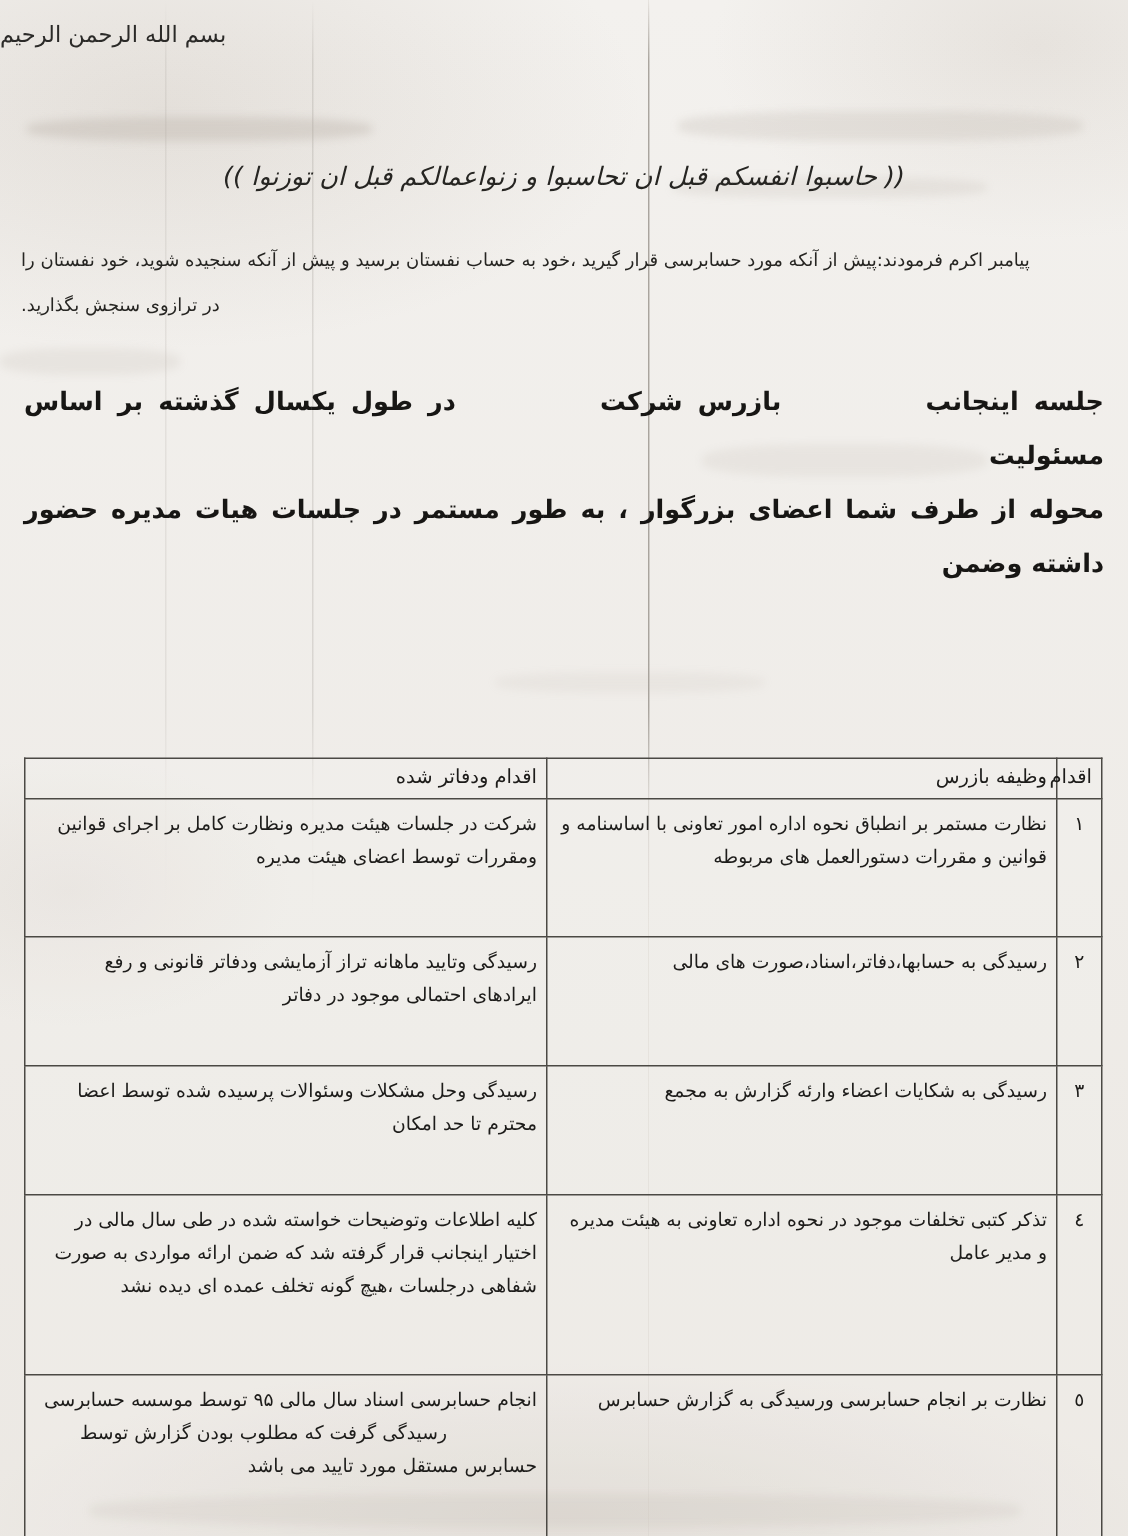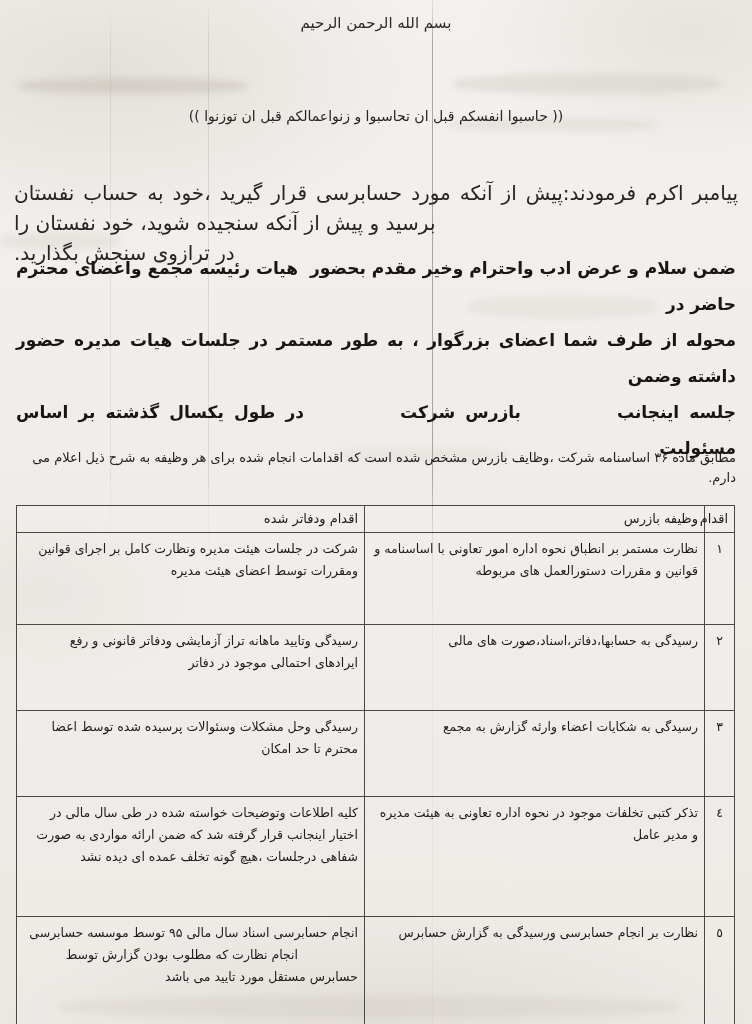--- a/index.html
+++ b/index.html
@@ -54,42 +54,43 @@
     filter: blur(3px);
     border-radius: 40%;
   }
 
   
   .basmala {
     position: absolute;
     top: 14px;
     right: 0;
     left: 0;
-    text-align: center;
+    text-align: left;
     font-family: "DejaVu Sans", "Liberation Sans", sans-serif;
     font-size: 15px;
     color: #2b2a28;
     letter-spacing: .3px;
   }
   .hadith-ar {
     position: absolute;
     top: 108px;
     right: 0;
     left: 0;
     text-align: center;
-    font-size: 14px;
+    font-size: 17px;
     color: #262522;
     letter-spacing: .2px;
+    font-style: italic;
   }
   .hadith-fa {
     position: absolute;
-    top: 178px;
+    top: 158px;
     right: 14px;
     left: 14px;
-    font-size: 20px;
+    font-size: 12px;
     line-height: 30px;
     color: #262522;
     text-align: justify;
     text-align-last: left;
   }
   .hadith-fa .ln2 {
     display: block;
     text-align: right;
   }
 
@@ -200,26 +201,24 @@
   <div class="basmala">بسم الله الرحمن الرحیم</div>
 
   <div class="hadith-ar">(( حاسبوا انفسکم قبل ان تحاسبوا و زنواعمالکم  قبل ان توزنوا ))</div>
 
   <div class="hadith-fa">
     <span>پیامبر اکرم فرمودند:پیش از آنکه مورد حسابرسی قرار گیرید ،خود به حساب نفستان برسید و پیش از آنکه سنجیده شوید، خود نفستان را</span>
     <span class="ln2">در ترازوی سنجش بگذارید.</span>
   </div>
 
   <div class="body-bold">
-    <span class="line">ضمن سلام و عرض ادب واحترام وخیر مقدم بحضور  هیات رئیسه مجمع واعضای محترم حاضر در</span>
+    <span class="line"><span>جلسه اینجانب</span><span class="gap-wide"></span><span>بازرس شرکت</span><span class="gap-wide"></span><span>در طول یکسال گذشته بر اساس مسئولیت</span></span>
     <span class="line">محوله از طرف شما اعضای بزرگوار ، به طور مستمر در جلسات هیات مدیره حضور داشته وضمن</span>
-    <span class="line"><span>جلسه اینجانب</span><span class="gap-wide"></span><span>بازرس شرکت</span><span class="gap-wide"></span><span>در طول یکسال گذشته بر اساس مسئولیت</span></span>
   </div>
 
-  <div class="intro-table">مطابق ماده ۳۶ اساسنامه شرکت ،وظایف بازرس مشخص شده است که اقدامات انجام شده برای هر وظیفه به شرح ذیل اعلام می دارم.</div>
 
   <table class="report">
     <colgroup>
       <col class="c-num">
       <col class="c-duty">
       <col class="c-act">
     </colgroup>
     <thead>
       <tr>
         <th class="th-num">اقدام</th>
@@ -246,21 +245,21 @@
       <tr class="r4">
         <td class="num">٤</td>
         <td class="duty">تذکر کتبی تخلفات موجود در نحوه اداره تعاونی به هیئت مدیره و مدیر عامل</td>
         <td class="act">کلیه اطلاعات وتوضیحات خواسته شده در طی سال مالی در اختیار اینجانب قرار گرفته شد که ضمن ارائه مواردی به صورت شفاهی درجلسات ،هیچ گونه تخلف عمده ای دیده نشد</td>
       </tr>
       <tr class="r5">
         <td class="num">٥</td>
         <td class="duty">نظارت بر انجام حسابرسی ورسیدگی به گزارش حسابرس</td>
         <td class="act">
           <span>انجام حسابرسی اسناد سال مالی ۹۵ توسط موسسه</span>
-          <span>حسابرسی</span><span class="wsp hl"></span><span>انجام نظارت که</span>
+          <span>حسابرسی</span><span class="wsp hl"></span><span>رسیدگی گرفت که</span>
           <span>مطلوب بودن گزارش توسط حسابرس مستقل مورد</span>
           <span>تایید می باشد</span>
         </td>
       </tr>
     </tbody>
   </table>
 
 </div>
 
 </body></html>

